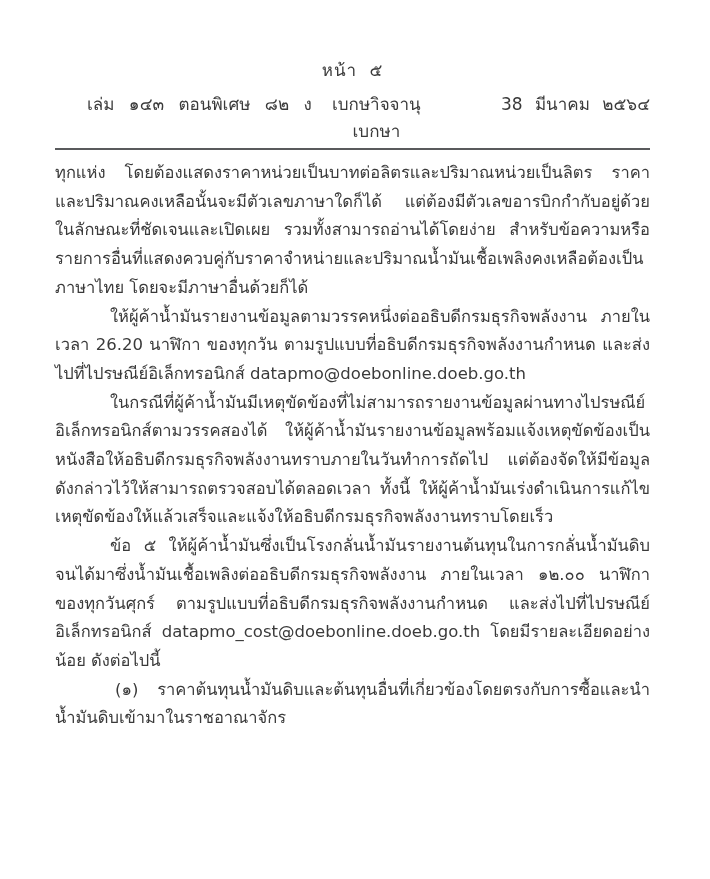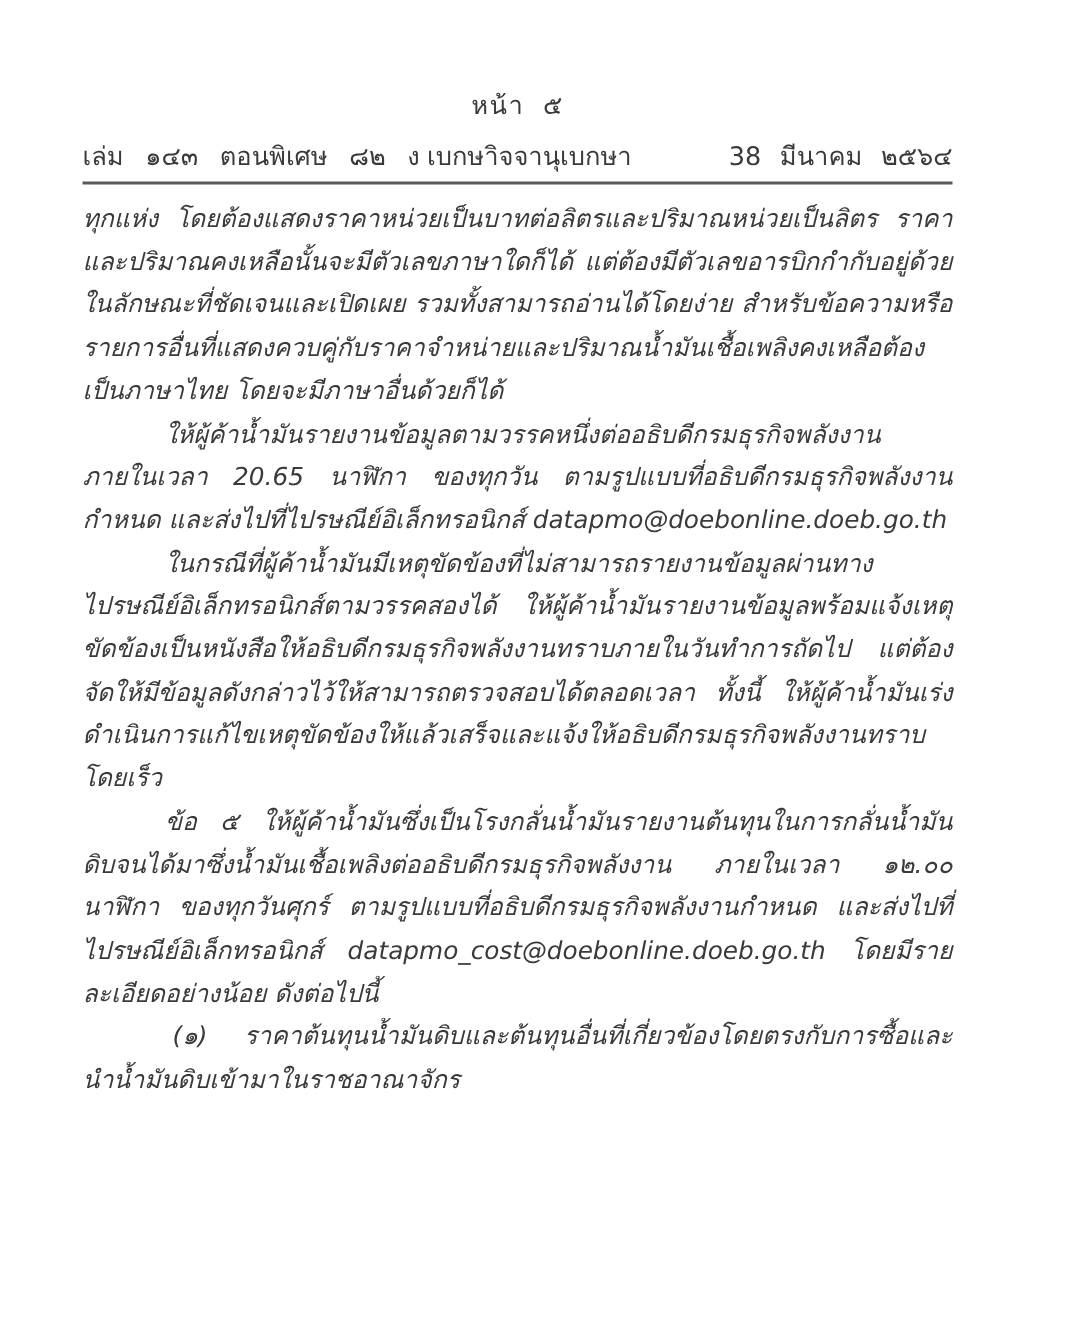--- a/index.html
+++ b/index.html
@@ -11,56 +11,56 @@
     width: 710px;
     height: 879px;
     font-family: "DejaVu Sans", "Liberation Sans", sans-serif;
     color: #3a3a3a;
     -webkit-font-smoothing: antialiased;
   }
   .page {
     box-sizing: border-box;
     width: 710px;
     height: 879px;
-    padding: 56px 75px 10px 55px;
+    padding: 56px 60px 10px 55px;
     overflow: hidden;
   }
   
   .page-number {
     text-align: center;
     font-size: 17px;
     letter-spacing: 1px;
     word-spacing: 6px;
   }
   .masthead {
     display: flex;
     justify-content: flex-end;
     align-items: baseline;
     font-size: 17px;
     margin-top: 7px;
+    margin-left: 32px;
   }
   .masthead .left  { word-spacing: 9px; }
   .masthead .center{ flex: 1; text-align: center; padding-right: 60px; }
   .masthead .right { word-spacing: 7px; }
   .head-rule {
     border: none;
     border-top: 2px solid #595a5c;
     margin: 4px 0 0 0;
   }
   
   .doc-body {
     margin-top: 9px;
     font-size: 16.5px;
     line-height: 1.74;
   }
   .para {
     margin: 0;
     text-align: justify;
     text-indent: 55px;
-    font-style: italic;
   }
   .para.cont { text-indent: 0; }
   .para.item { text-indent: 60px; }
 </style>
 </head>
 <body>
 
 <div class="page">
 
   <div class="page-number">หน้า ๕</div>
@@ -70,21 +70,21 @@
     <span class="center">เบกษาิจจานุเบกษา</span>
     <span class="right">38 มีนาคม ๒๕๖๔</span>
   </div>
 
   <hr class="head-rule">
 
   <div class="doc-body">
 
     <p class="para cont">ทุกแห่ง โดยต้องแสดงราคาหน่วยเป็นบาทต่อลิตรและปริมาณหน่วยเป็นลิตร ราคาและปริมาณคงเหลือนั้นจะมีตัวเลขภาษาใดก็ได้ แต่ต้องมีตัวเลขอารบิกกำกับอยู่ด้วยในลักษณะที่ชัดเจนและเปิดเผย รวมทั้งสามารถอ่านได้โดยง่าย สำหรับข้อความหรือรายการอื่นที่แสดงควบคู่กับราคาจำหน่ายและปริมาณน้ำมันเชื้อเพลิงคงเหลือต้องเป็นภาษาไทย โดยจะมีภาษาอื่นด้วยก็ได้</p>
 
-    <p class="para">ให้ผู้ค้าน้ำมันรายงานข้อมูลตามวรรคหนึ่งต่ออธิบดีกรมธุรกิจพลังงาน ภายในเวลา 20.65 นาฬิกา ของทุกวัน ตามรูปแบบที่อธิบดีกรมธุรกิจพลังงานกำหนด และส่งไปที่ไปรษณีย์อิเล็กทรอนิกส์ datapmo@doebonline.doeb.go.th</p>
+    <p class="para">ให้ผู้ค้าน้ำมันรายงานข้อมูลตามวรรคหนึ่งต่ออธิบดีกรมธุรกิจพลังงาน ภายในเวลา 26.20 นาฬิกา ของทุกวัน ตามรูปแบบที่อธิบดีกรมธุรกิจพลังงานกำหนด และส่งไปที่ไปรษณีย์อิเล็กทรอนิกส์ datapmo@doebonline.doeb.go.th</p>
 
     <p class="para">ในกรณีที่ผู้ค้าน้ำมันมีเหตุขัดข้องที่ไม่สามารถรายงานข้อมูลผ่านทางไปรษณีย์อิเล็กทรอนิกส์ตามวรรคสองได้ ให้ผู้ค้าน้ำมันรายงานข้อมูลพร้อมแจ้งเหตุขัดข้องเป็นหนังสือให้อธิบดีกรมธุรกิจพลังงานทราบภายในวันทำการถัดไป แต่ต้องจัดให้มีข้อมูลดังกล่าวไว้ให้สามารถตรวจสอบได้ตลอดเวลา ทั้งนี้ ให้ผู้ค้าน้ำมันเร่งดำเนินการแก้ไขเหตุขัดข้องให้แล้วเสร็จและแจ้งให้อธิบดีกรมธุรกิจพลังงานทราบโดยเร็ว</p>
 
 
 
     <p class="para">ข้อ ๕ ให้ผู้ค้าน้ำมันซึ่งเป็นโรงกลั่นน้ำมันรายงานต้นทุนในการกลั่นน้ำมันดิบจนได้มาซึ่งน้ำมันเชื้อเพลิงต่ออธิบดีกรมธุรกิจพลังงาน ภายในเวลา ๑๒.๐๐ นาฬิกา ของทุกวันศุกร์ ตามรูปแบบที่อธิบดีกรมธุรกิจพลังงานกำหนด และส่งไปที่ไปรษณีย์อิเล็กทรอนิกส์ datapmo_cost@doebonline.doeb.go.th โดยมีรายละเอียดอย่างน้อย ดังต่อไปนี้</p>
 
     <p class="para item">(๑) ราคาต้นทุนน้ำมันดิบและต้นทุนอื่นที่เกี่ยวข้องโดยตรงกับการซื้อและนำน้ำมันดิบเข้ามาในราชอาณาจักร</p>
 
   </div>

